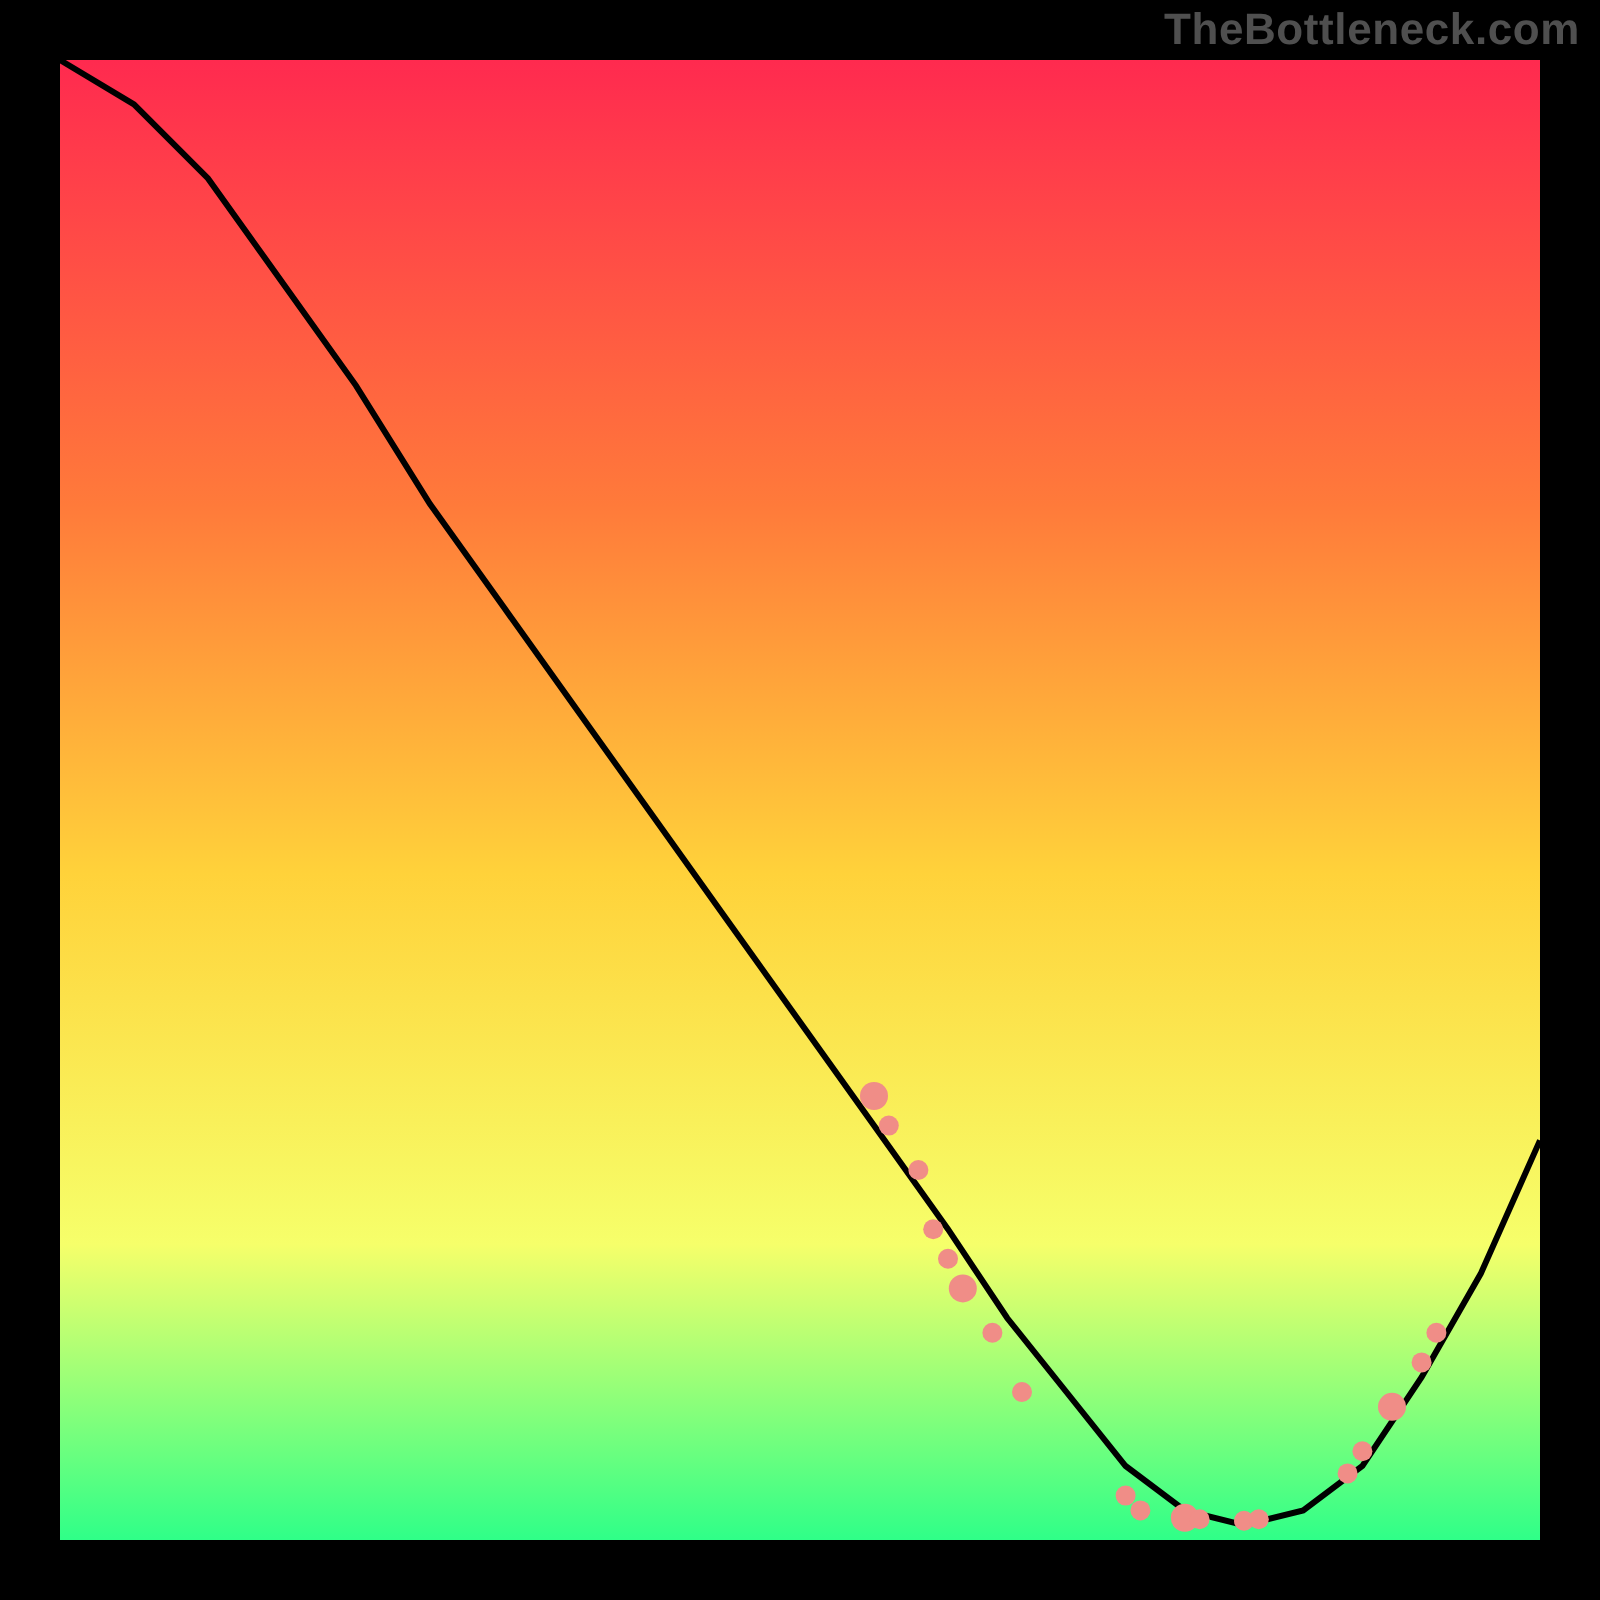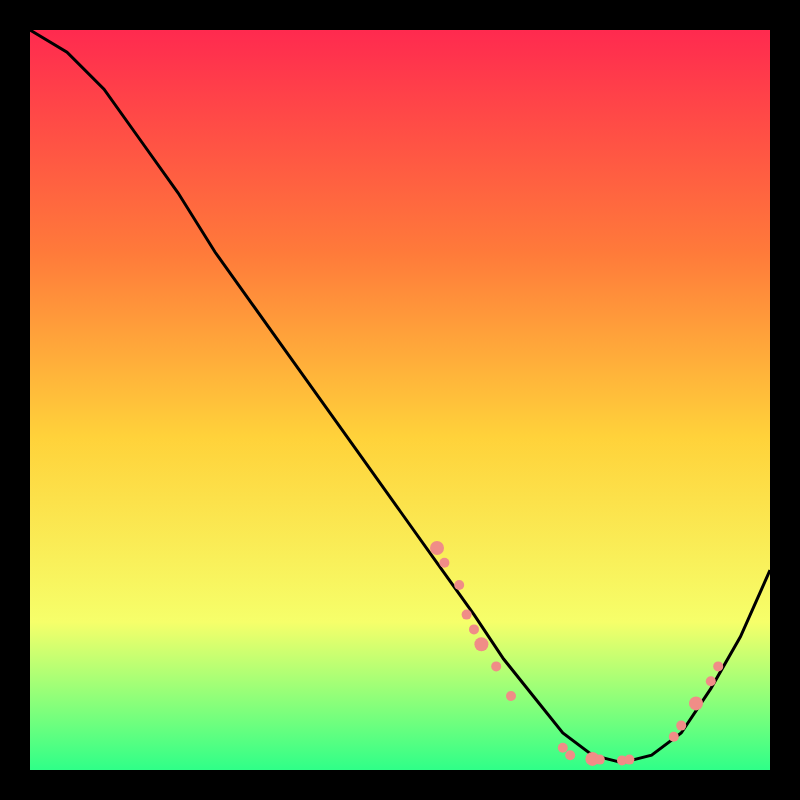--- a/index.html
+++ b/index.html
@@ -67,14 +67,15 @@
         <circle cx="622.0" cy="760.4" r="5" fill="#f08d87"></circle>
         <circle cx="629.4" cy="759.6" r="5" fill="#f08d87"></circle>
         <circle cx="681.2" cy="725.6" r="5" fill="#f08d87"></circle>
         <circle cx="696.0" cy="703.4" r="7" fill="#f08d87"></circle>
         <circle cx="710.8" cy="681.2" r="5" fill="#f08d87"></circle>
         <circle cx="718.2" cy="666.4" r="5" fill="#f08d87"></circle>
         <circle cx="673.8" cy="736.7" r="5" fill="#f08d87"></circle>
       </g>
 </svg>
 
+<div class="watermark">TheBottleneck.com</div>
 
 </div>
 
 </body></html>

